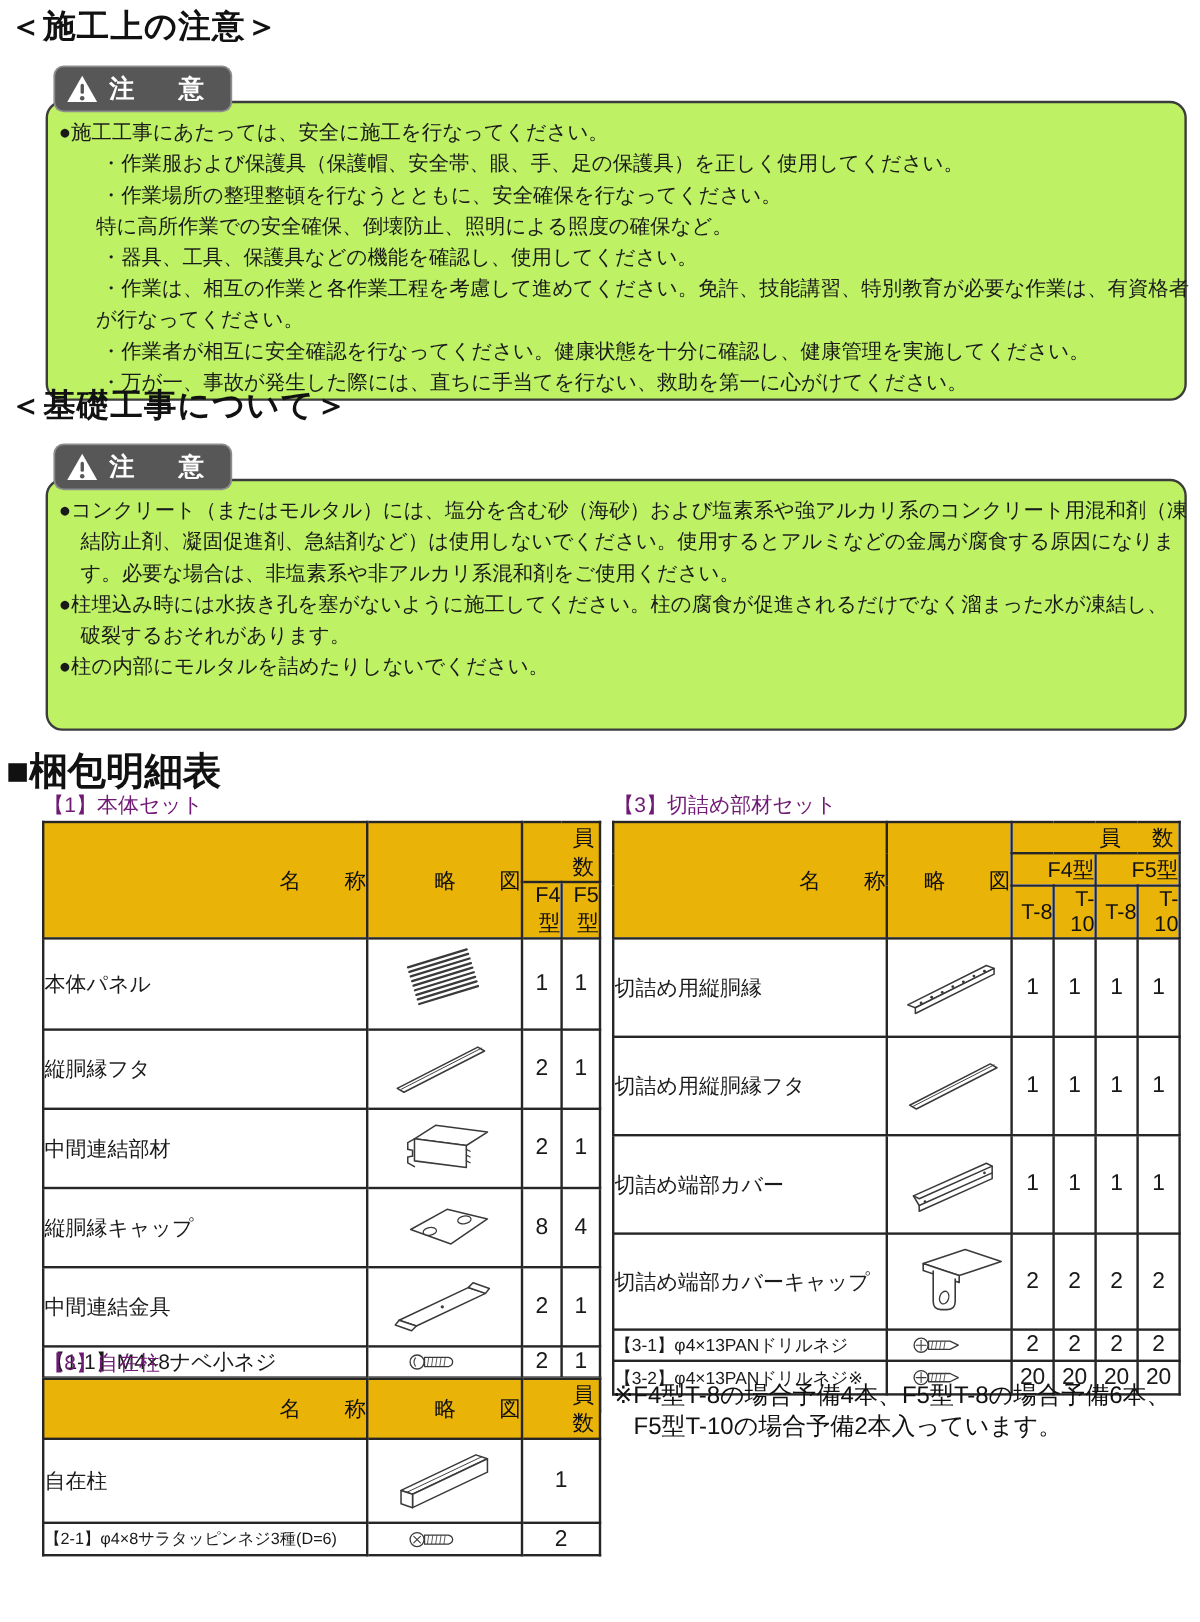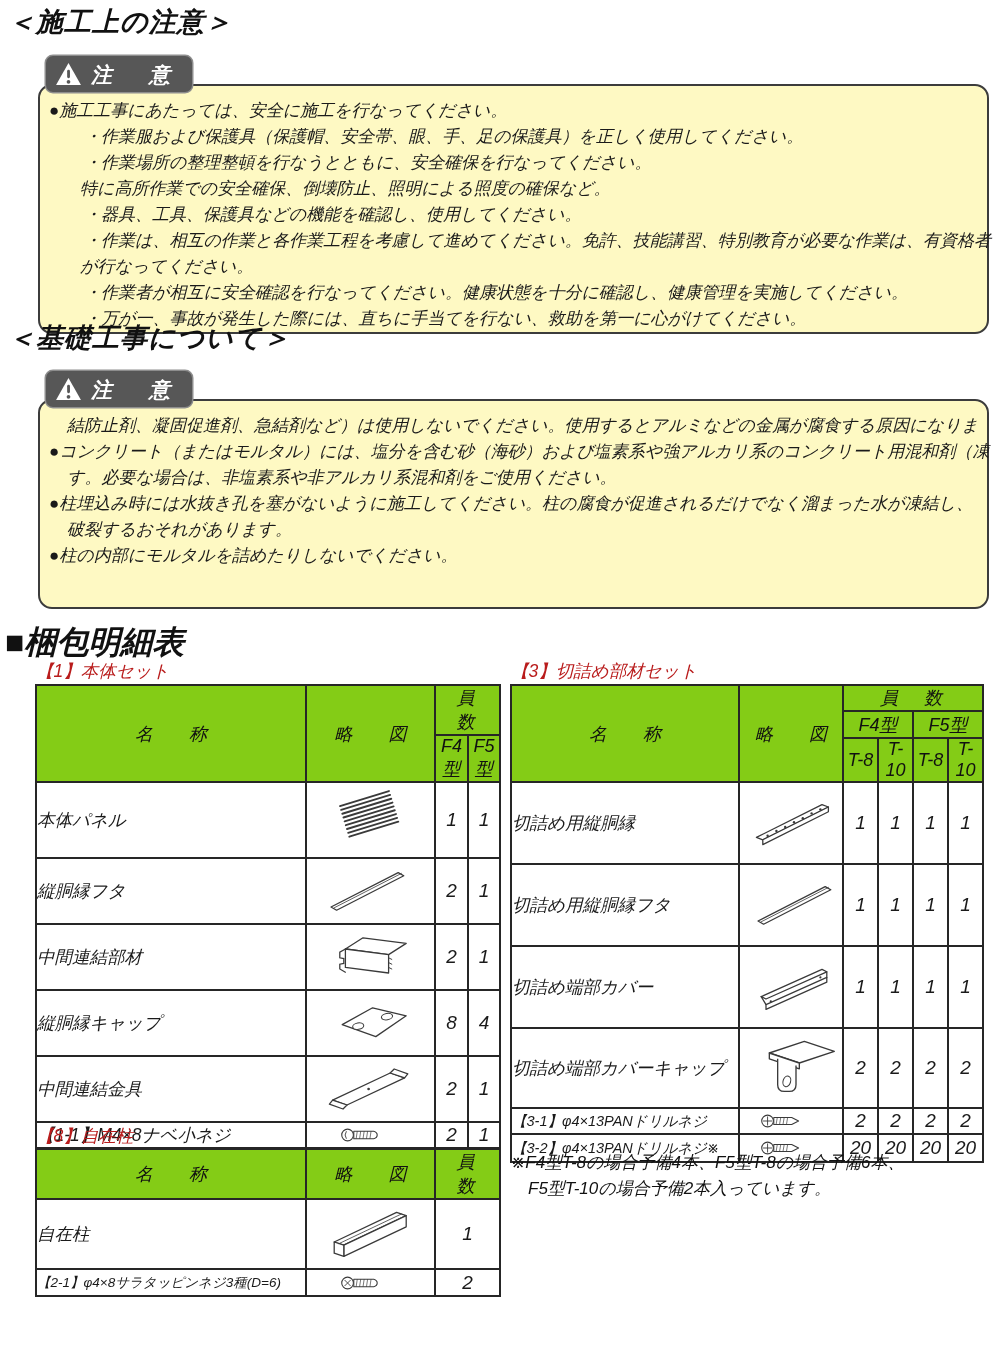--- a/index.html
+++ b/index.html
@@ -1,57 +1,57 @@
 <!DOCTYPE html>
 <html><head>
 <meta charset="utf-8">
 <style>
   html,body{margin:0;padding:0;background:#fff;}
   .page{position:relative;width:1000px;height:1352px;background:#fff;overflow:hidden;
-        font-family:"Liberation Sans","DejaVu Sans",sans-serif;color:#1a1a1a;font-style:italic;}
+        font-family:"Liberation Sans","DejaVu Sans",sans-serif;color:#1a1a1a;}
   .sec-title{position:absolute;font-size:27px;font-weight:bold;letter-spacing:1px;color:#111;}
   .t1{left:8px;top:4px;}
   .t2{left:8px;top:320px;}
-  .cbox{position:absolute;left:38px;width:947px;border:2.5px solid #3c3c3c;border-radius:14px;background:#fef9c3;}
+  .cbox{position:absolute;left:38px;width:947px;border:2.5px solid #3c3c3c;border-radius:14px;background:#bef264;}
   .box1{top:84px;height:246px;}
   .box2{top:399px;height:206px;}
   .badge{position:absolute;left:6px;top:-30px;height:36px;background:#575757;border-radius:7px;
          display:flex;align-items:center;padding:0 14px 0 9px;box-shadow:0 0 0 1.5px #8d8d8d;}
   .warn{width:27px;height:24px;margin-right:9px;}
   .badge-t{color:#fff;font-size:21px;font-weight:bold;letter-spacing:8px;line-height:1;}
   .ctext{padding-top:12px;}
   .cl{font-size:17px;line-height:26px;white-space:nowrap;}
   .ib{padding-left:9px;}   
   .id{padding-left:44px;}   
   .ic{padding-left:40px;}   
   .ik{padding-left:27px;}   
   .main-h{position:absolute;left:5px;top:621px;font-size:32px;font-weight:bold;color:#111;}
-  .tlabel{position:absolute;font-size:17.5px;color:#b91c1c;}
+  .tlabel{position:absolute;font-size:17.5px;color:#701a75;}
   .l1{left:36px;top:659px;}
   .l2{left:36px;top:1124px;}
   .l3{left:511px;top:659px;}
   .ptable{position:absolute;border-collapse:collapse;table-layout:fixed;background:#fff;}
   .p1{left:35px;top:684px;width:464px;}
   .p2{left:35px;top:1148px;width:464px;}
   .p3{left:510px;top:684px;width:472px;}
   .ptable th,.ptable td{border:2px solid #262626;padding:0;overflow:hidden;}
-  .ptable th{background:#84cc16;font-weight:normal;font-size:18px;color:#111;}
+  .ptable th{background:#eab308;font-weight:normal;font-size:18px;color:#111;text-align:right;}
   .h-qty{font-size:17px;letter-spacing:4px;}
   .h-sub{font-size:13px;}
   .h-t{font-size:12.5px;}
   .hr1{height:25px;} .hr2{height:27px;} .hr3{height:21px;}
   .nm{font-size:17.5px;text-align:left;padding-left:8px;background:#fff;}
   .sm{font-size:13.5px;padding-left:4px;}
   .sm3{font-size:14.5px;padding-left:6px;}
   .num{font-size:19px;text-align:center;background:#fff;}
   .fig{text-align:center;background:#fff;}
   .figL{width:116px;height:64px;vertical-align:middle;}
   .figM{width:100px;height:78px;vertical-align:middle;}
   .figS{width:62px;height:20px;vertical-align:middle;}
-  .note{position:absolute;left:511px;top:1150px;font-size:17px;line-height:26px;color:#111;}
+  .note{position:absolute;left:511px;top:1150px;font-size:20px;line-height:26px;color:#111;}
   .note .n2{padding-left:17px;}
   .sr{stroke:#3a3a3a;fill:#fff;stroke-width:1.6;stroke-linejoin:round;}
   .ln{stroke:#3a3a3a;fill:none;stroke-width:1.6;stroke-linecap:round;}
 </style>
 </head>
 <body>
 
 <svg width="0" height="0" style="position:absolute" aria-hidden="true">
 <defs>
   <g id="i-panels">
@@ -182,22 +182,22 @@
   <div class="cbox box2">
     <div class="badge">
       <svg class="warn" viewBox="0 0 26 23">
         <polygon points="13,1 25,22 1,22" fill="#fff"></polygon>
         <rect x="11.7" y="7.5" width="2.7" height="8" rx="1.3" fill="#575757"></rect>
         <circle cx="13" cy="19" r="1.8" fill="#575757"></circle>
       </svg>
       <span class="badge-t">注　意</span>
     </div>
     <div class="ctext">
+      <div class="cl ib">●コンクリート（またはモルタル）には、塩分を含む砂（海砂）および塩素系や強アルカリ系のコンクリート用混和剤（凍</div>
       <div class="cl ik">結防止剤、凝固促進剤、急結剤など）は使用しないでください。使用するとアルミなどの金属が腐食する原因になりま</div>
-      <div class="cl ib">●コンクリート（またはモルタル）には、塩分を含む砂（海砂）および塩素系や強アルカリ系のコンクリート用混和剤（凍</div>
       <div class="cl ik">す。必要な場合は、非塩素系や非アルカリ系混和剤をご使用ください。</div>
       <div class="cl ib">●柱埋込み時には水抜き孔を塞がないように施工してください。柱の腐食が促進されるだけでなく溜まった水が凍結し、</div>
       <div class="cl ik">破裂するおそれがあります。</div>
       <div class="cl ib">●柱の内部にモルタルを詰めたりしないでください。</div>
     </div>
   </div>
 
   <div class="main-h">■梱包明細表</div>
 
   <div class="tlabel l1">【1】本体セット</div>

